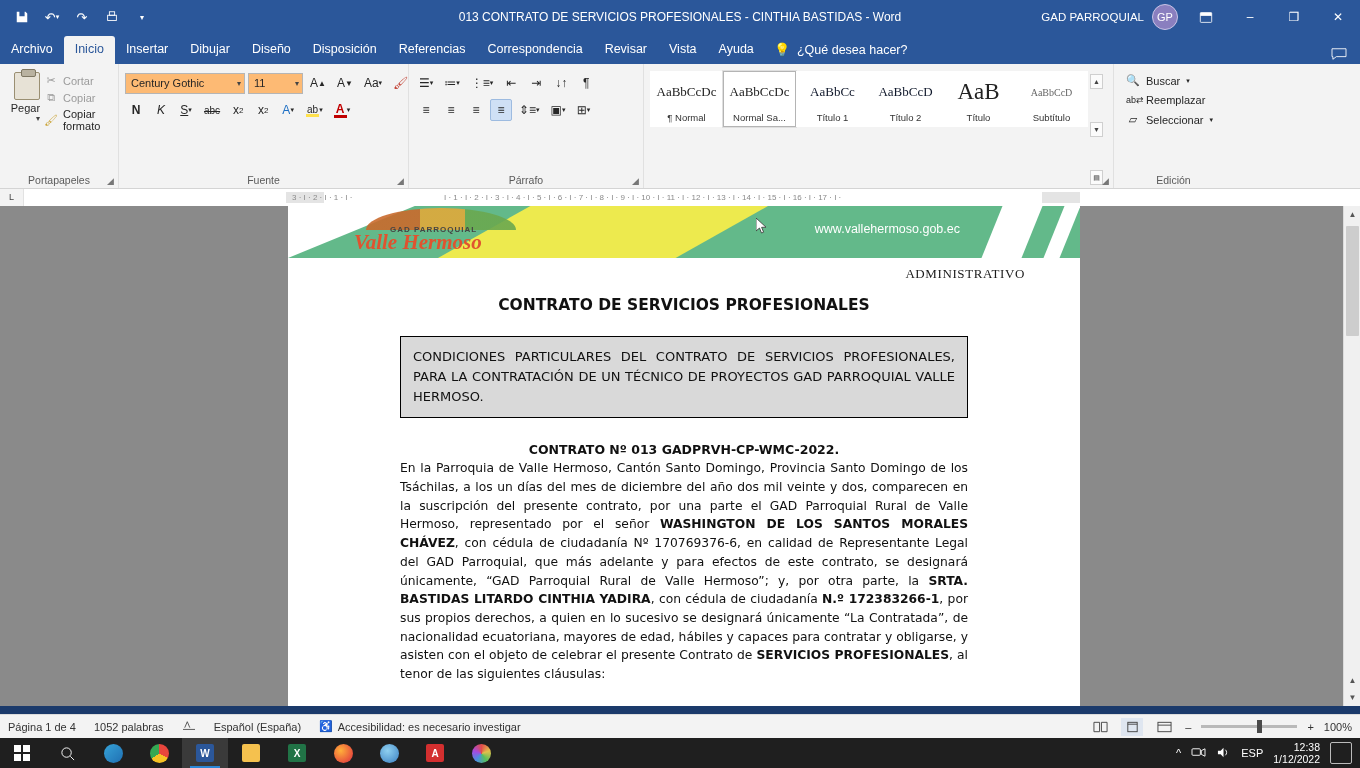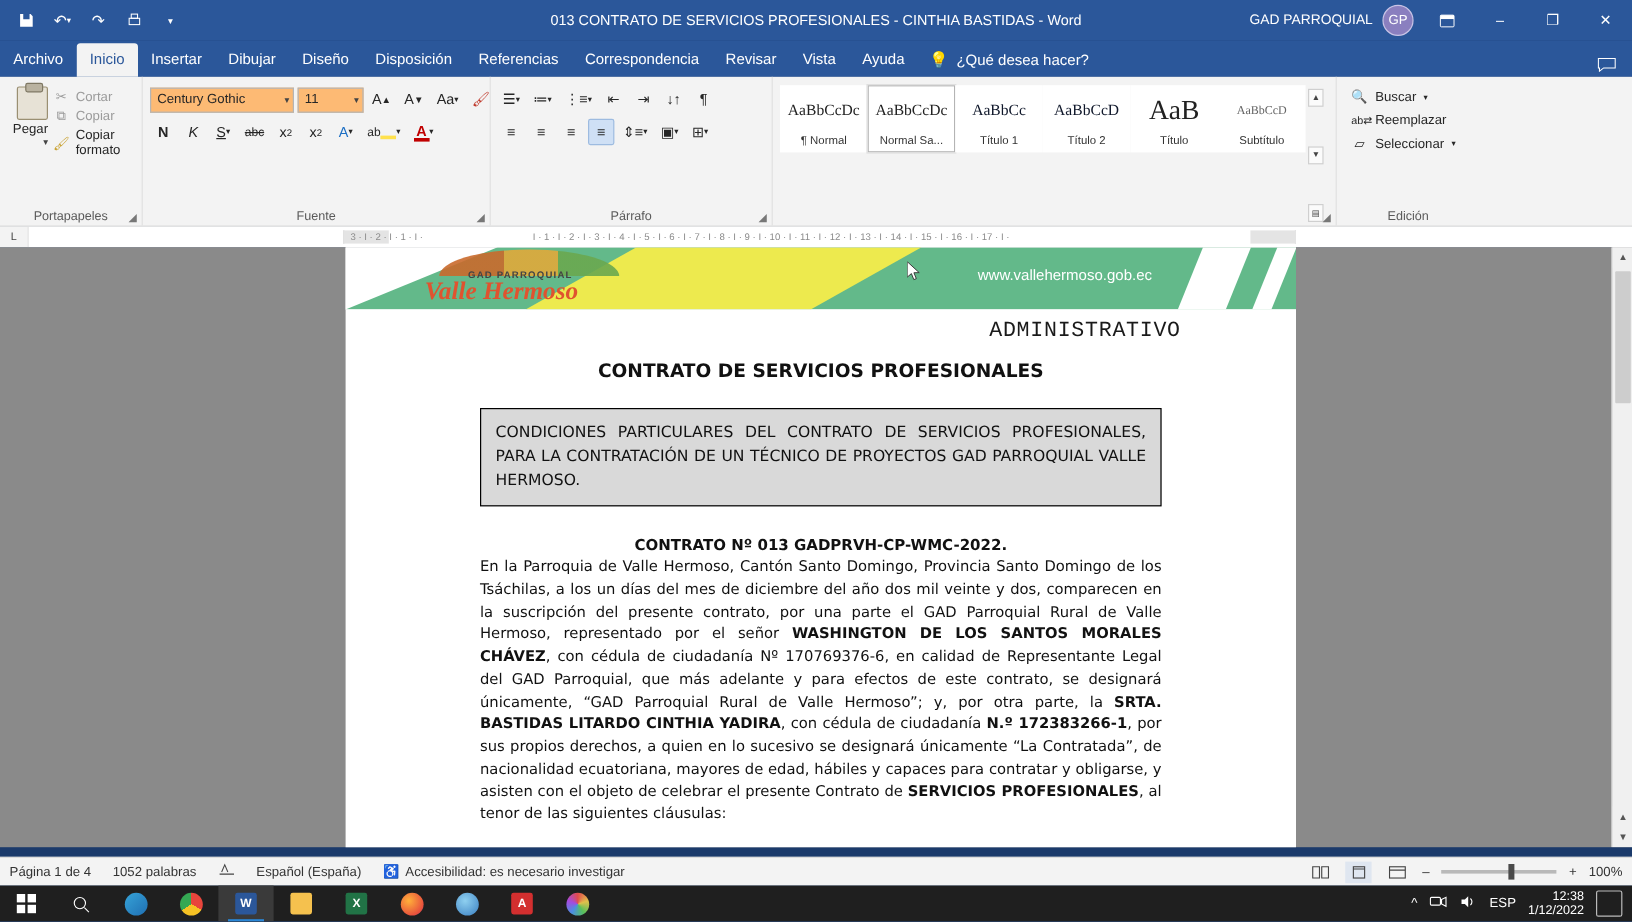--- a/index.html
+++ b/index.html
@@ -204,22 +204,22 @@
     font-family: Liberation Serif, serif; font-weight: bold; font-style: italic;
   }
   .banner-url {
     position: absolute; right: 120px; top: 16px; color: #fff; font-size: 12.5px; z-index: 4;
     font-family: "Liberation Sans", sans-serif;
   }
   .cursor-arrow {
     position: absolute; left: 468px; top: 12px; z-index: 6; width: 12px; height: 17px;
   }
   .admin {
-    text-align: right; padding: 8px 96px 0 0; font-size: 18px; letter-spacing: .6px;
-    color: #1a1a1a; font-family: Liberation Mono, monospace;
+    text-align: right; padding: 8px 55px 0 0; font-size: 13px; letter-spacing: .6px;
+    color: #1a1a1a; font-family: Liberation Serif, serif;
   }
   .doc-title {
     text-align: center; font-size: 15.5px; font-weight: bold; margin-top: 14px;
     font-family: "DejaVu Sans", sans-serif; color: #111;
   }
   .framebox {
     margin: 22px 112px 0 112px; border: 1.5px solid #000; background: #d9d9d9;
     padding: 10px 12px; font-family: "DejaVu Sans", sans-serif; font-size: 13px;
     text-align: justify; line-height: 1.55; color: #111;
   }
@@ -402,21 +402,21 @@
           <div class="btn sm">
               <span style="text-decoration:line-through">abc</span>
             </div>
           <div class="btn">x<span class="sub">2</span></div>
           <div class="btn">x<span class="sup">2</span></div>
           <div class="btn">
               <span class="clr-a">A</span>
               <span style="font-size:7px">▾</span>
             </div>
           <div class="btn">
-            <span style="display:flex;flex-direction:row;align-items:flex-end">
+            <span style="display:flex;flex-direction:column;align-items:center">
               <span style="font-size:10px">ab</span>
               <span class="underbar" style="background:#ffe14d"></span>
             </span>
               <span style="font-size:7px">▾</span>
           </div>
           <div class="btn">
             <span style="display:flex;flex-direction:column;align-items:center">
               <span class="clr-r" style="font-size:12px;font-weight:bold">A</span>
               <span class="underbar" style="background:#c00000"></span>
             </span>

